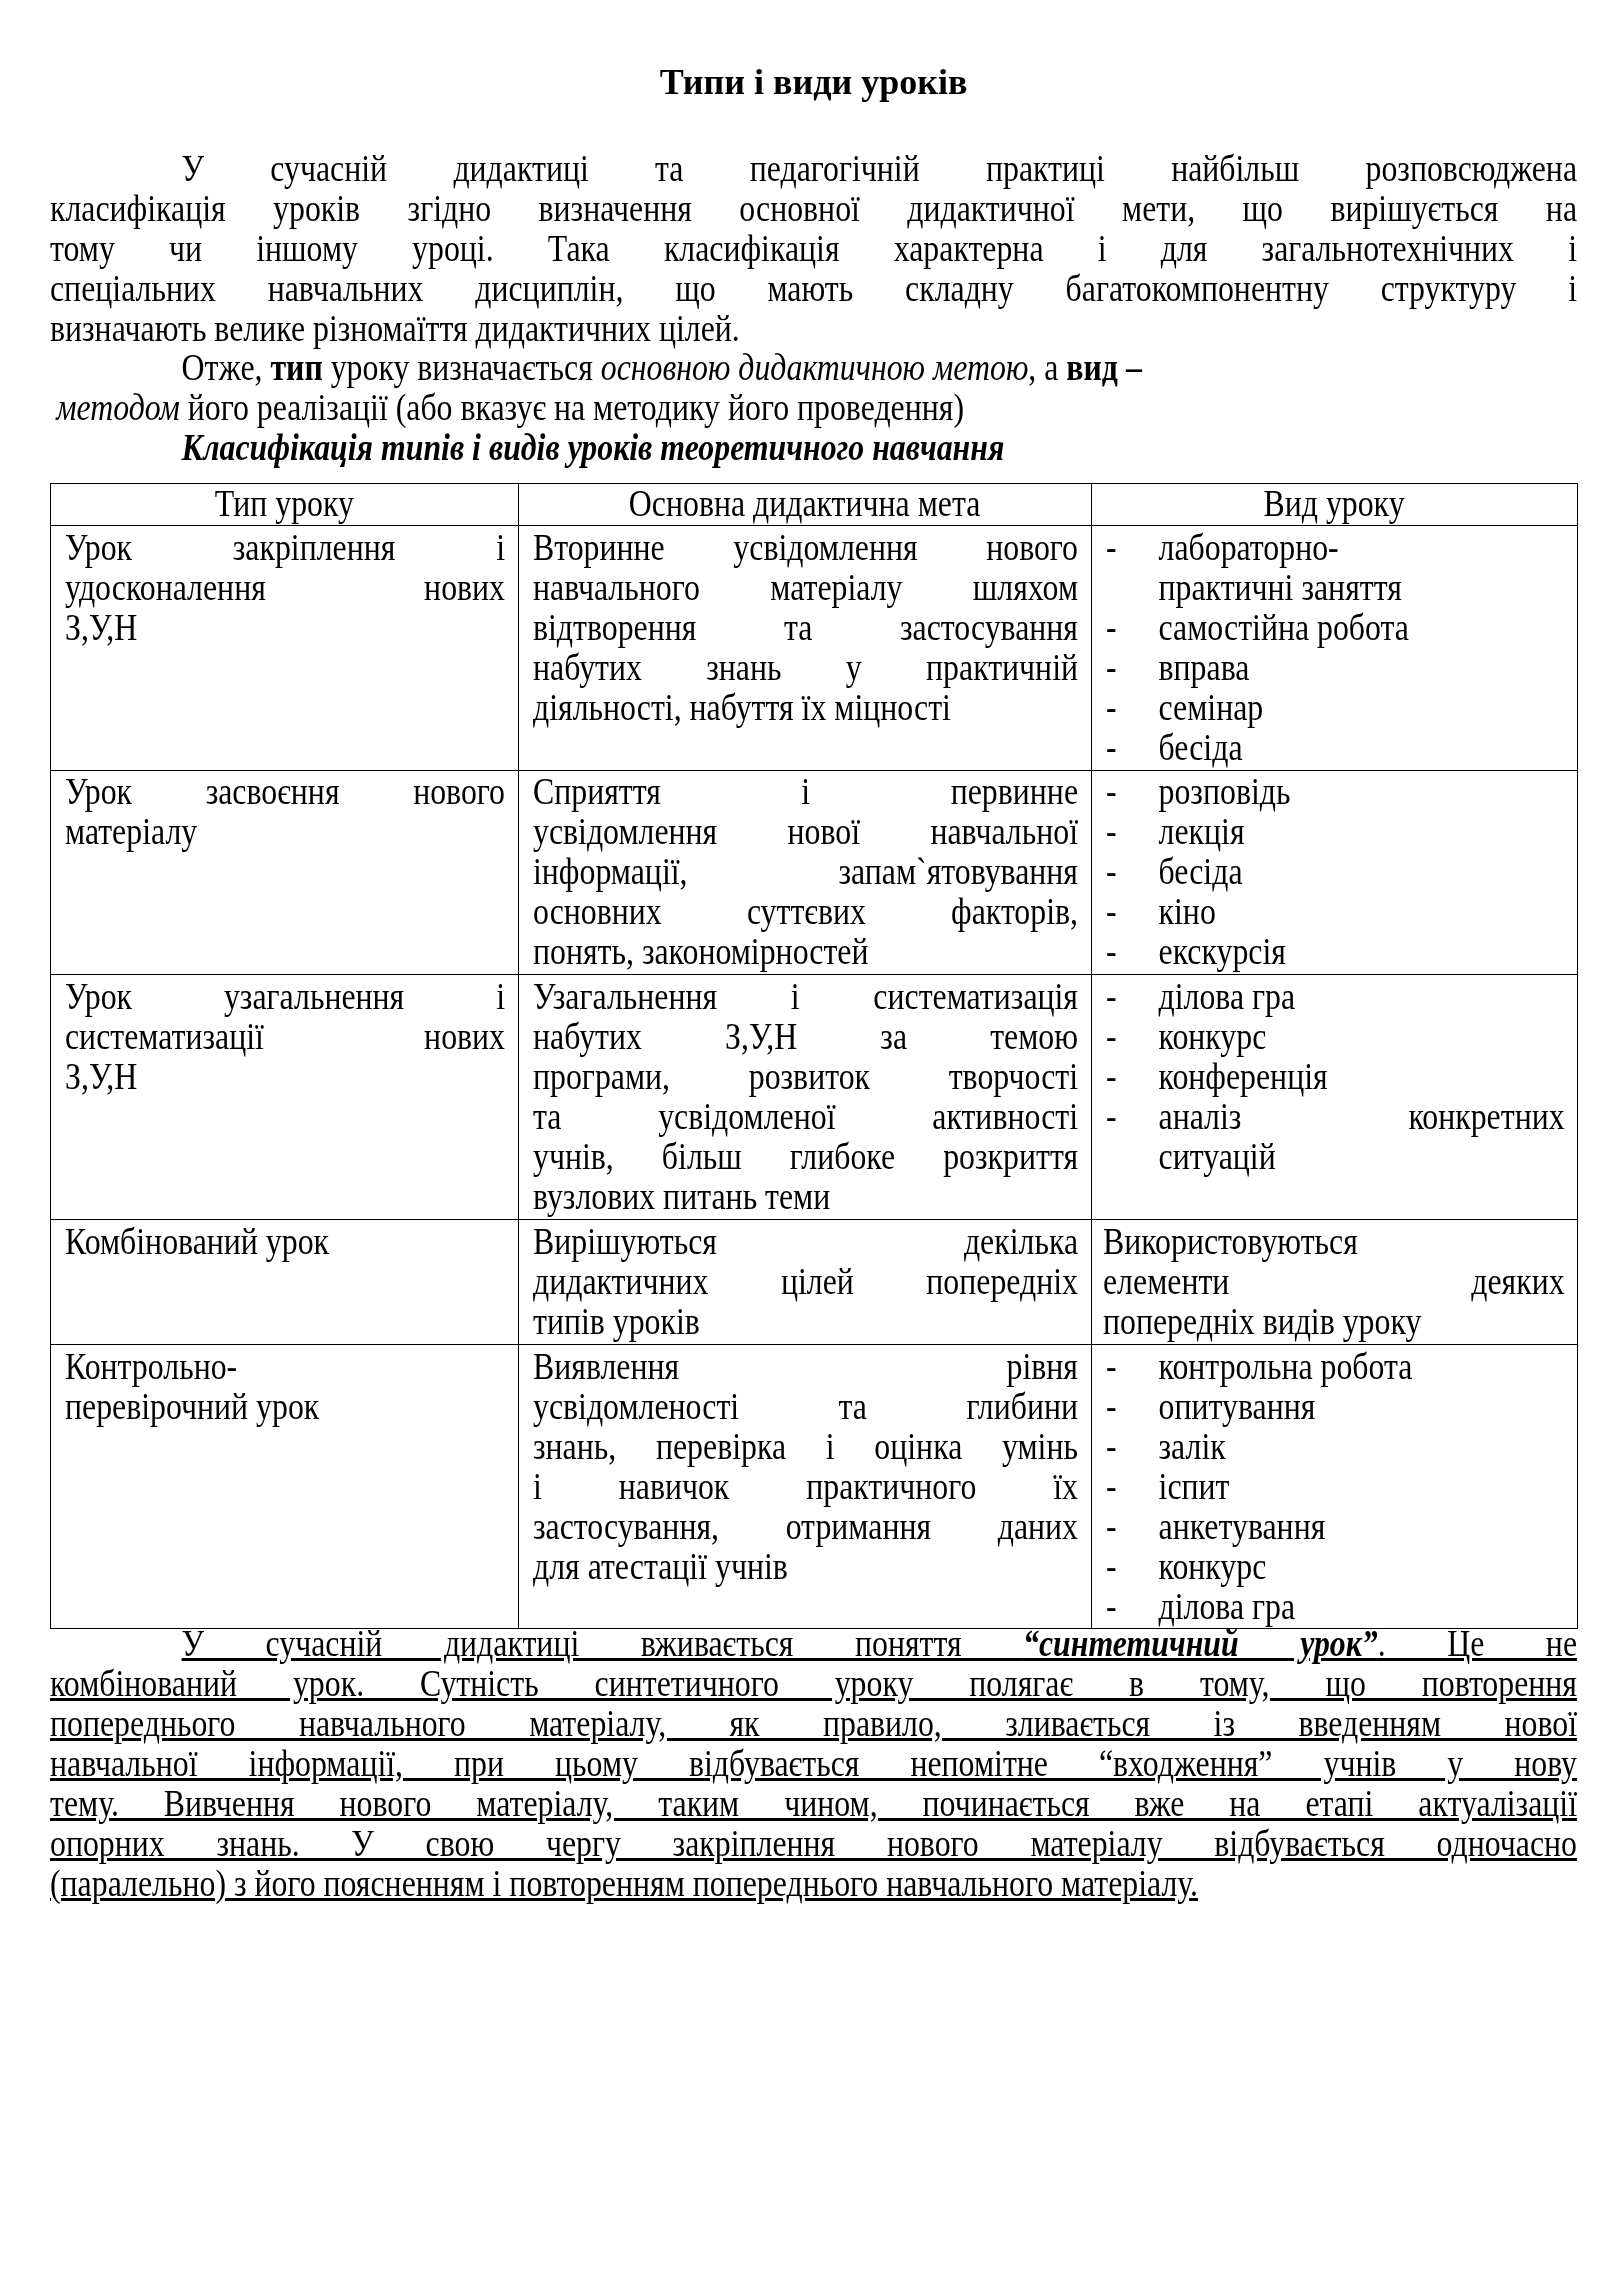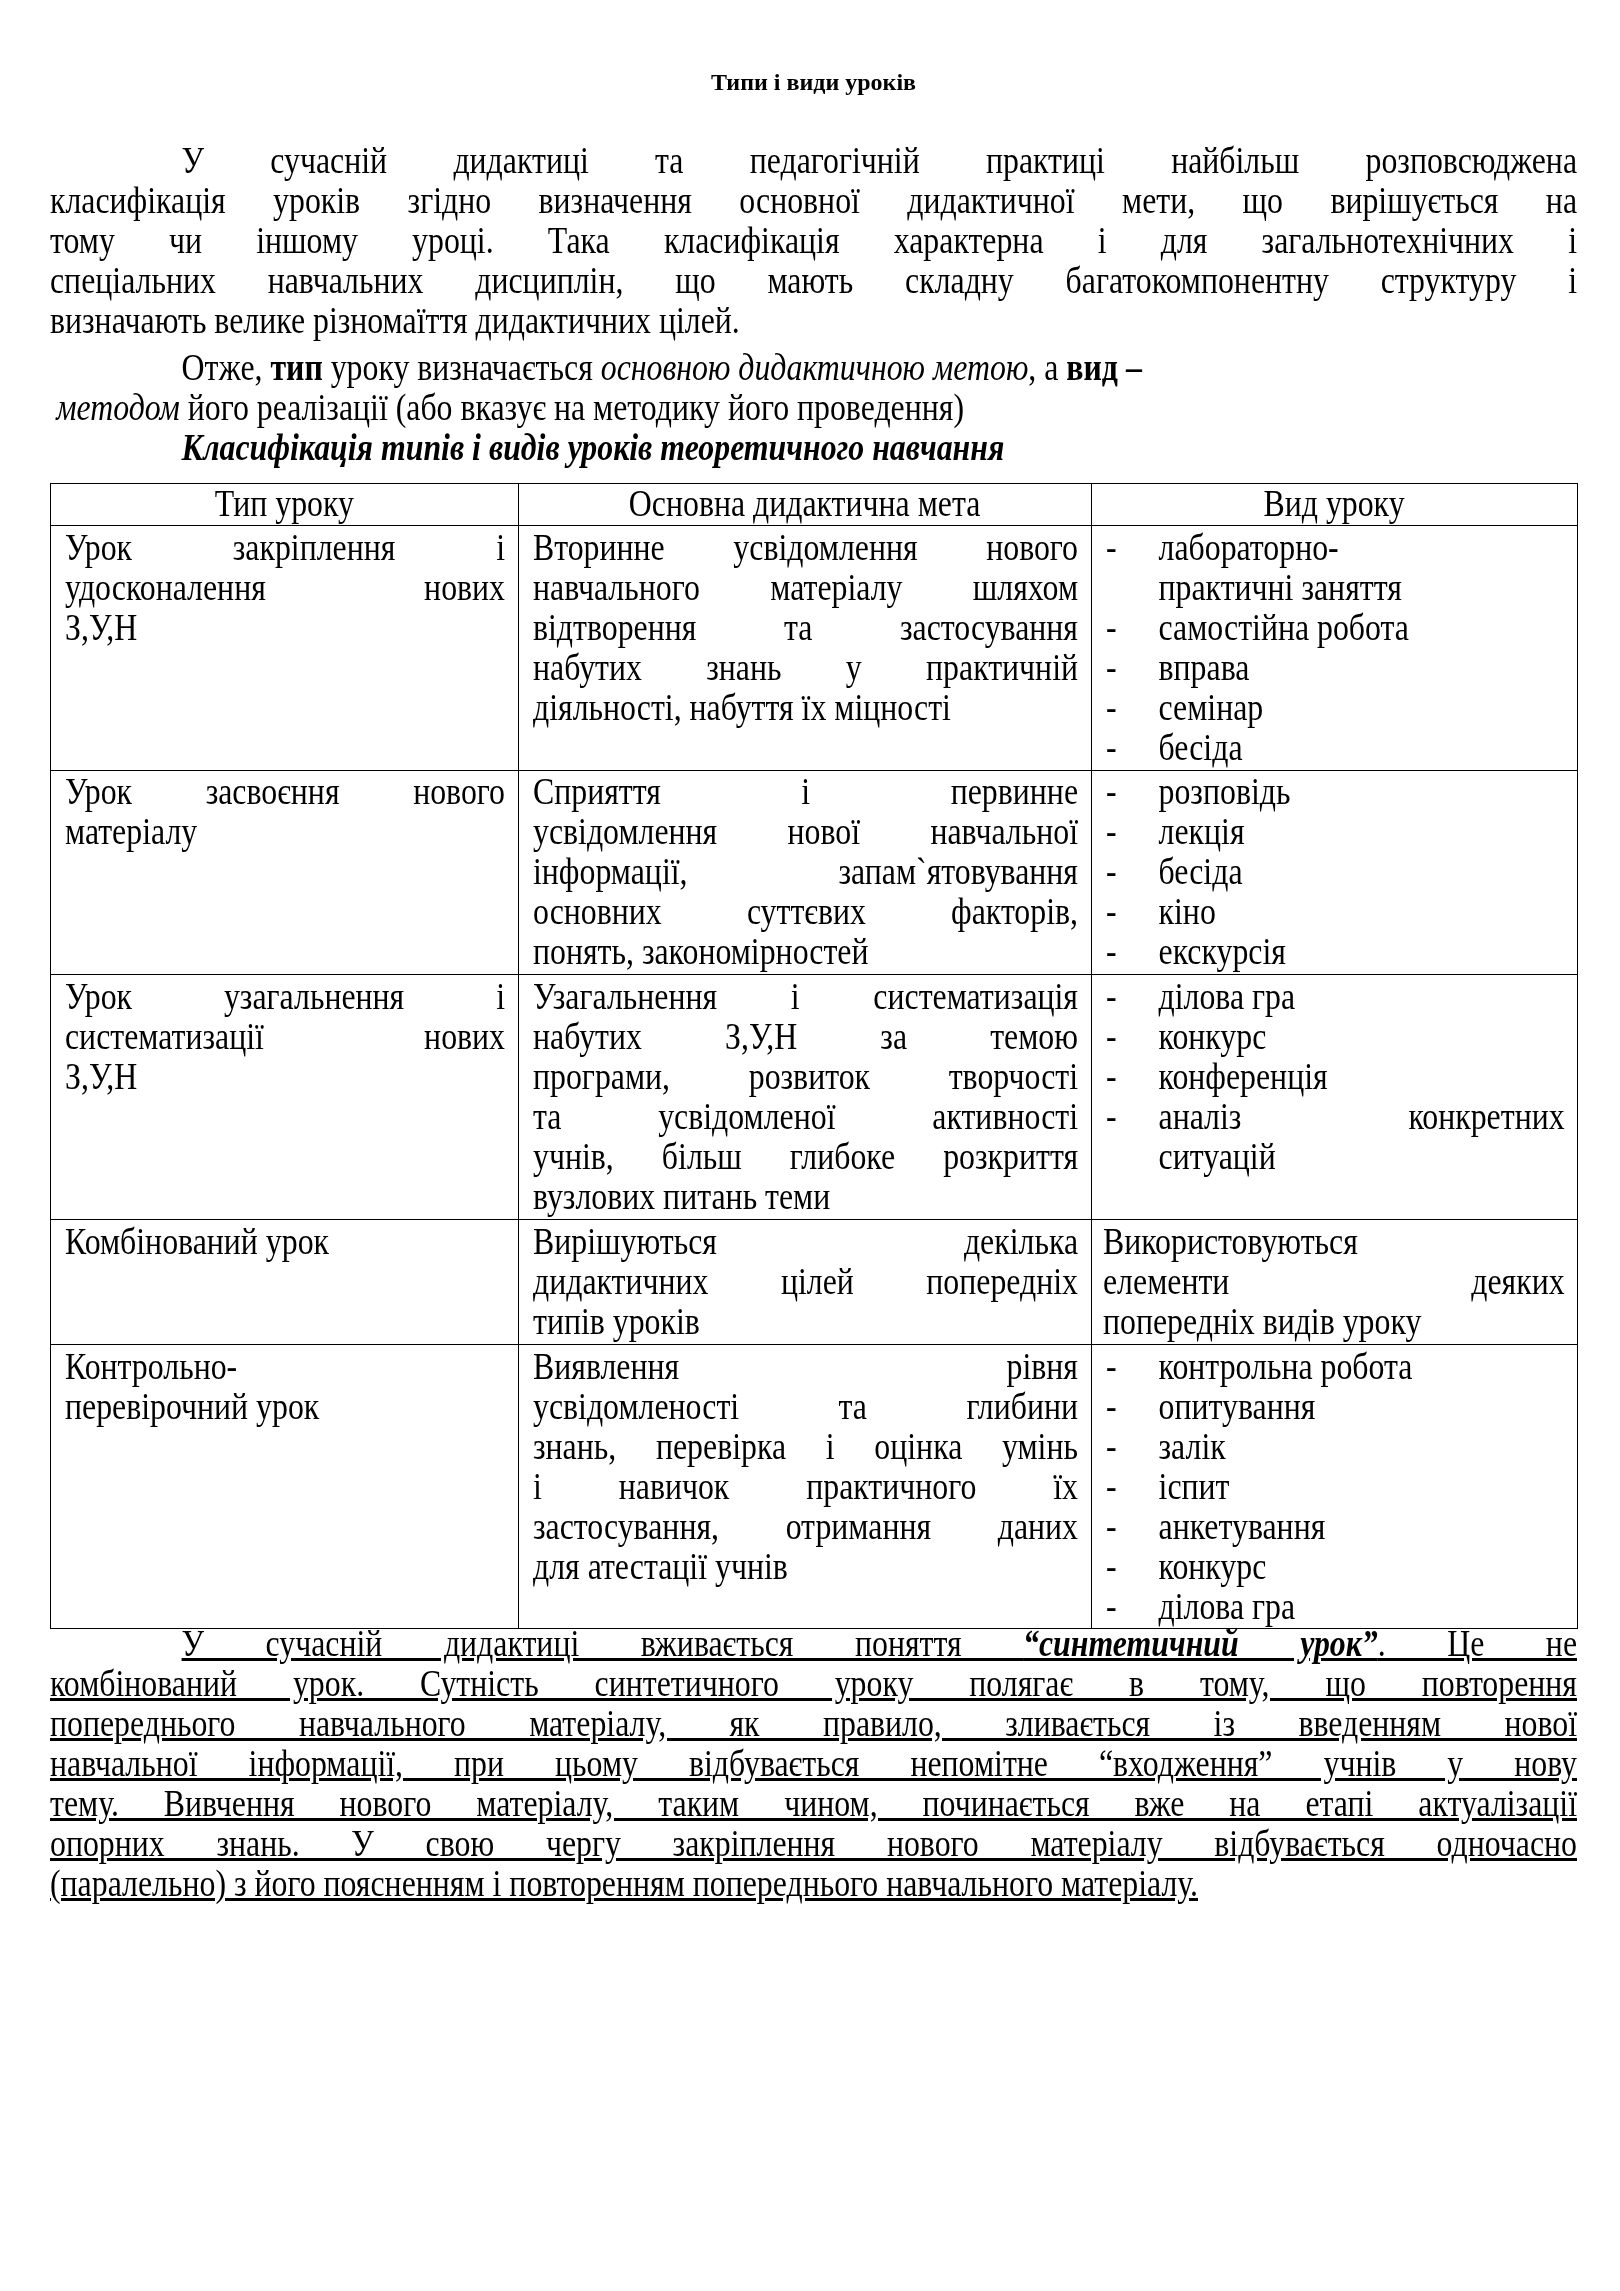--- a/index.html
+++ b/index.html
@@ -1,20 +1,20 @@
 <!DOCTYPE html>
 <html style="font-size:14.4px"><head>
 <meta charset="utf-8">
 <style>
   html, body { margin: 0; padding: 0; background: #ffffff; }
   body { width: 1620px; height: 2292px; position: relative; overflow: hidden;
          font-family: "Liberation Serif", serif; color: #000; }
   .page { position: absolute; left: 50px; top: 0; width: 1527px; }
   .title { position: absolute; top: 61px; left: 0; width: 1527px; text-align: center;
-           font-weight: bold; font-size: 24px; line-height: 43px; }
+           font-weight: bold; font-size: 36px; line-height: 43px; }
   .line { display: block; height: 40px; line-height: 40px; font-size: 37px;
           white-space: nowrap; text-align: justify; text-align-last: justify; overflow: visible; }
   .line.last { text-align-last: left; }
   .line.indent { padding-left: 153px; }
   .para { position: absolute; left: 0; width: 1527px; }
   .heading-it { font-style: italic; font-weight: bold; }
   table.tbl { position: absolute; left: 0; top: 483px; width: 1527px; border-collapse: collapse;
               table-layout: fixed; font-size: 37px; }
   table.tbl td, table.tbl th { border: 1.8px solid #000; vertical-align: top; padding: 0; }
   table.tbl th { font-weight: normal; text-align: center; height: 41px; line-height: 40px; }
@@ -29,21 +29,21 @@
   .just { text-align: justify; text-align-last: justify; }
   .inner-wrap { transform: scaleX(0.86); transform-origin: 0 0; width: 116.28%; }
 </style>
 </head>
 <body>
 
 <div class="page">
 
   <div class="title">Типи і види уроків</div>
 
-  <div class="para" style="top:141px;">
+  <div class="para" style="top:149px;">
     <div class="inner-wrap" id="intro-lines">
         <div class="line indent">У сучасній дидактиці та педагогічній практиці найбільш розповсюджена</div>
         <div class="line">класифікація уроків згідно визначення основної дидактичної мети, що вирішується на</div>
         <div class="line">тому чи іншому уроці. Така класифікація характерна і для загальнотехнічних і</div>
         <div class="line">спеціальних навчальних дисциплін, що мають складну багатокомпонентну структуру і</div>
         <div class="line last">визначають велике різномаїття дидактичних цілей.</div>
       </div>
   </div>
 
   <div class="para" style="top:348px;">

